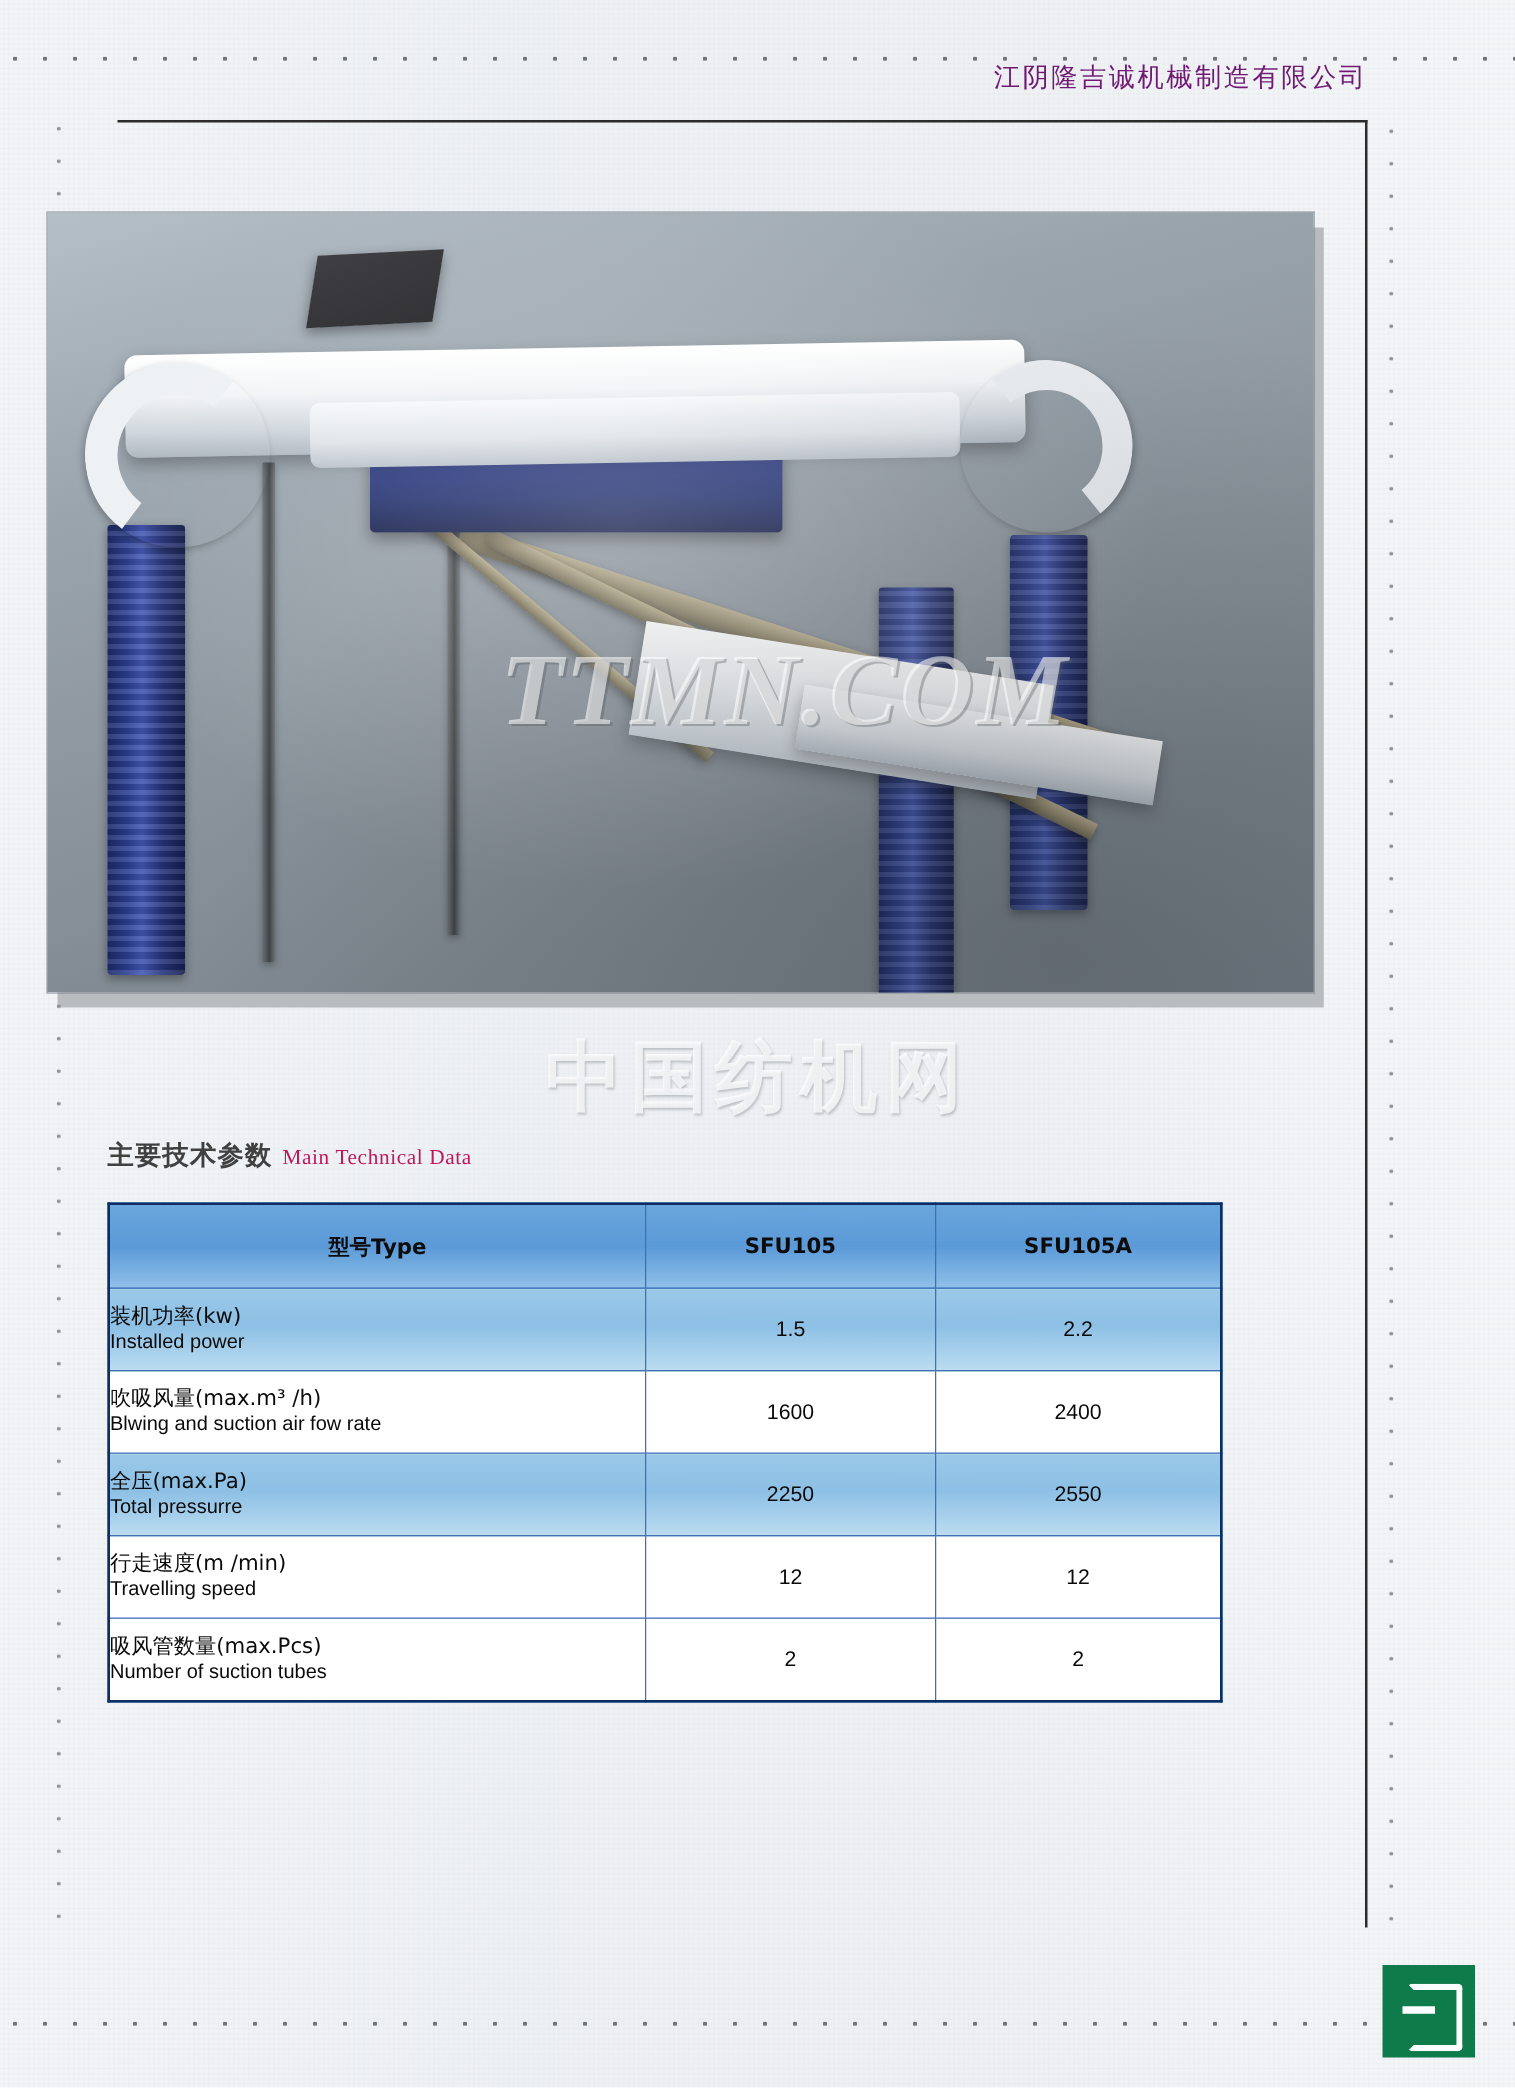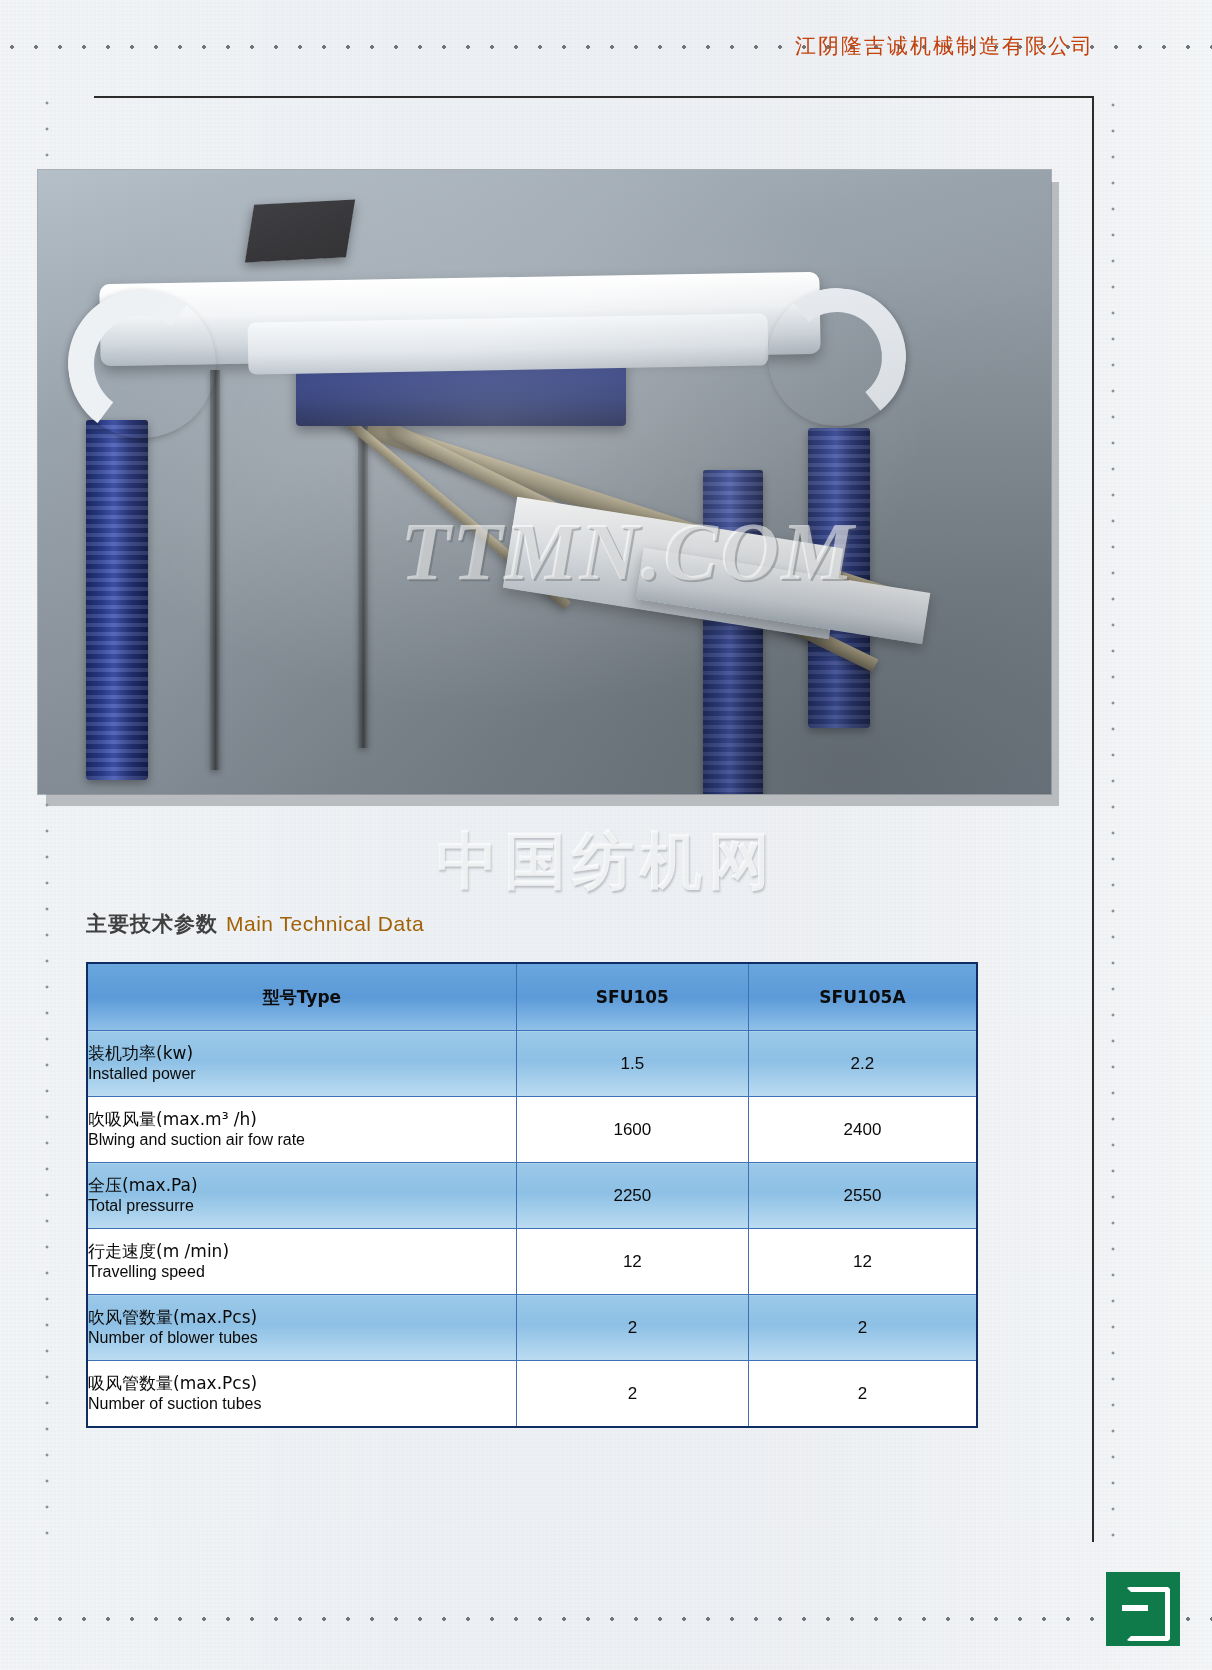--- a/index.html
+++ b/index.html
@@ -86,26 +86,26 @@
     top: 96px;
     width: 1000px;
     height: 2px;
     background: #2b2b2b;
     z-index: 2;
   }
 
   
   .company-name {
     position: absolute;
-    top: 32px;
+    top: 48px;
     right: 118px;
     font-family: "DejaVu Sans", sans-serif;
     font-size: 21px;
     letter-spacing: 2px;
-    color: #c2410c;
+    color: #701a75;
     z-index: 3;
     white-space: nowrap;
   }
 
   
   .photo-shadow {
     position: absolute;
     left: 46px;
     top: 182px;
     width: 1013px;
@@ -280,23 +280,23 @@
     white-space: nowrap;
   }
   .section-title .cn {
     font-family: Liberation Mono, monospace;
     font-weight: bold;
     font-size: 21px;
     color: #404040;
     letter-spacing: 1px;
   }
   .section-title .en {
-    font-family: Liberation Sans, sans-serif;
-    font-size: 21px;
-    color: #a16207;
+    font-family: Liberation Serif, serif;
+    font-size: 17px;
+    color: #be185d;
     margin-left: 8px;
     letter-spacing: 0.5px;
   }
 
   
   .spec-table {
     position: absolute;
     left: 86px;
     top: 962px;
     width: 892px;
@@ -466,28 +466,20 @@
       <td class="cell-val">2550</td>
     </tr>
     <tr class="row-white">
       <td class="cell-label">
         <span class="cn">行走速度(m /min)</span>
         <span class="en">Travelling speed</span>
       </td>
       <td class="cell-val">12</td>
       <td class="cell-val">12</td>
     </tr>
-    <tr class="row-blue">
-      <td class="cell-label">
-        <span class="cn">吹风管数量(max.Pcs)</span>
-        <span class="en">Number of blower tubes</span>
-      </td>
-      <td class="cell-val">2</td>
-      <td class="cell-val">2</td>
-    </tr>
     <tr class="row-white">
       <td class="cell-label">
         <span class="cn">吸风管数量(max.Pcs)</span>
         <span class="en">Number of suction tubes</span>
       </td>
       <td class="cell-val">2</td>
       <td class="cell-val">2</td>
     </tr>
   </tbody>
 </table>

